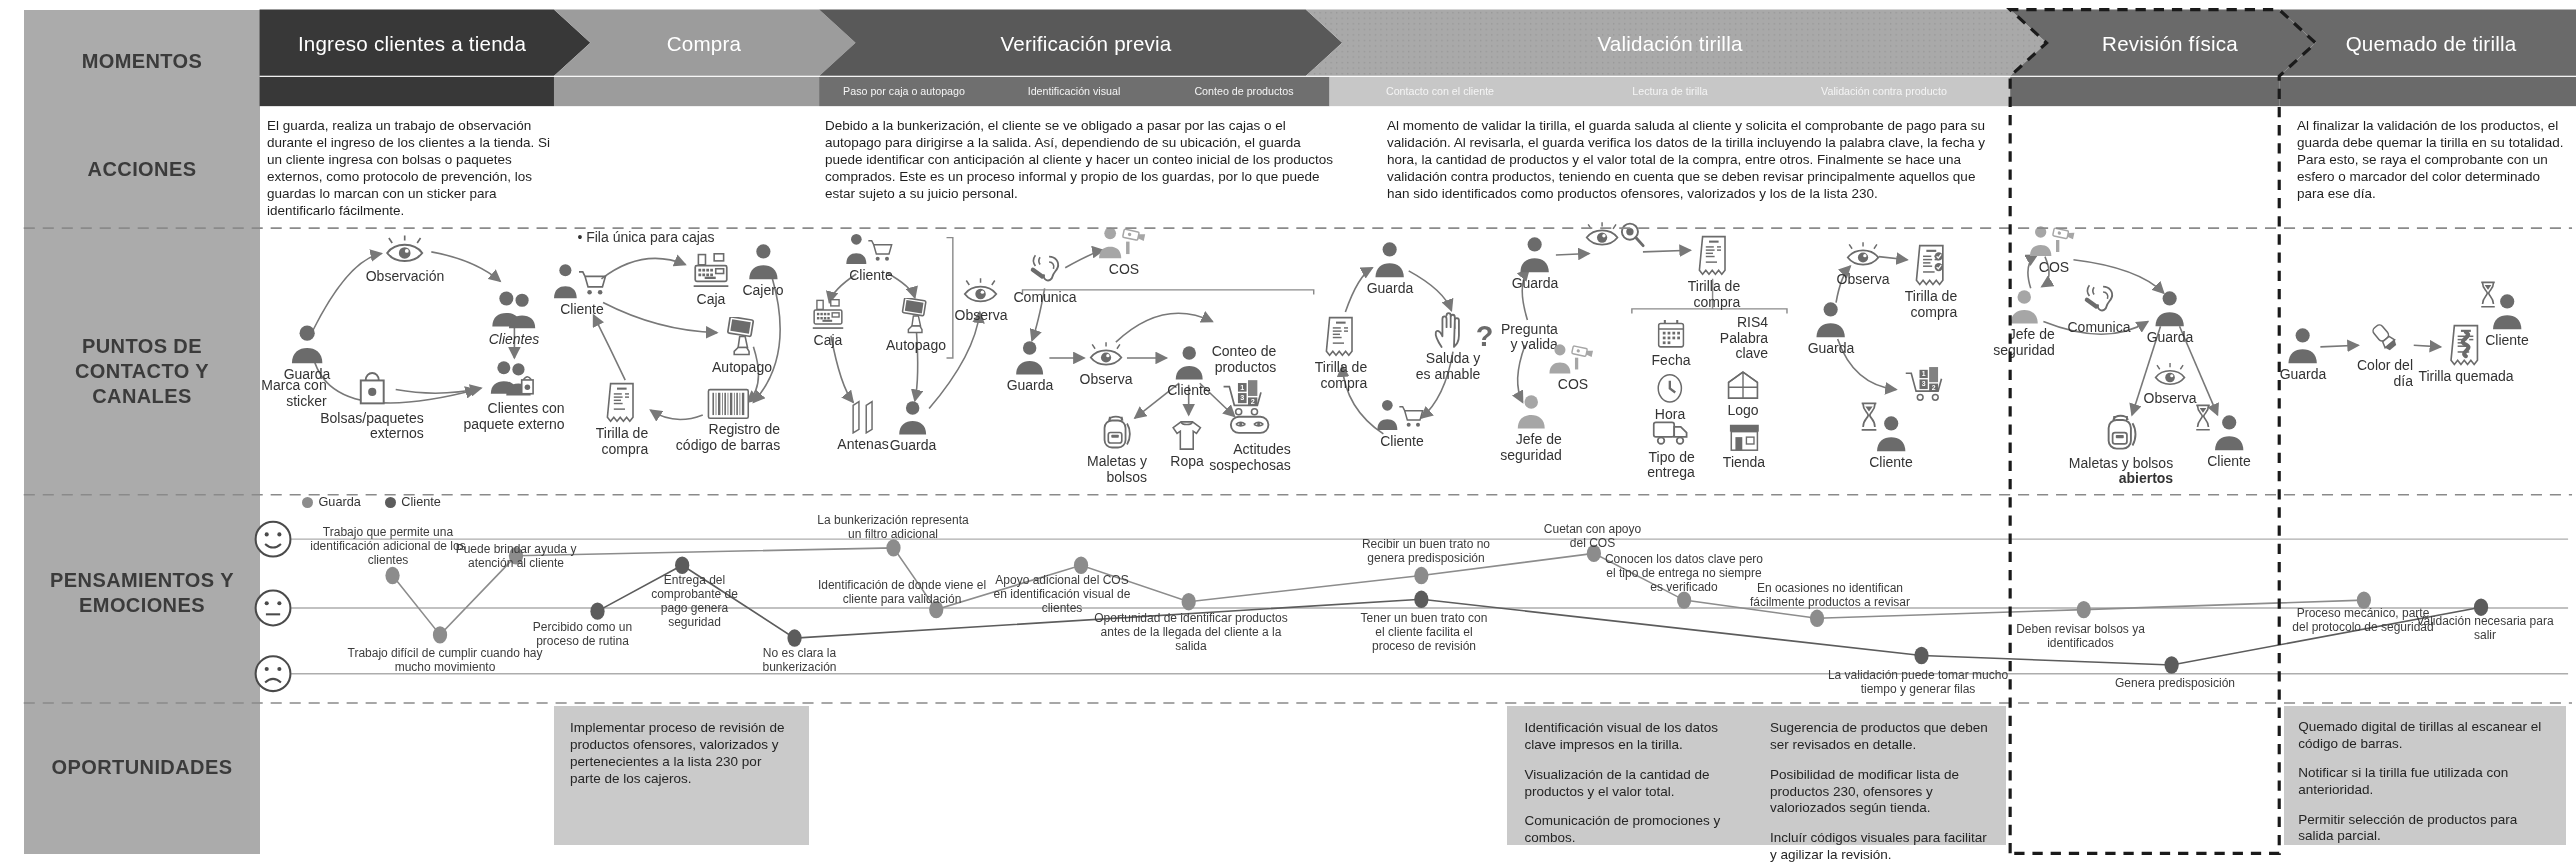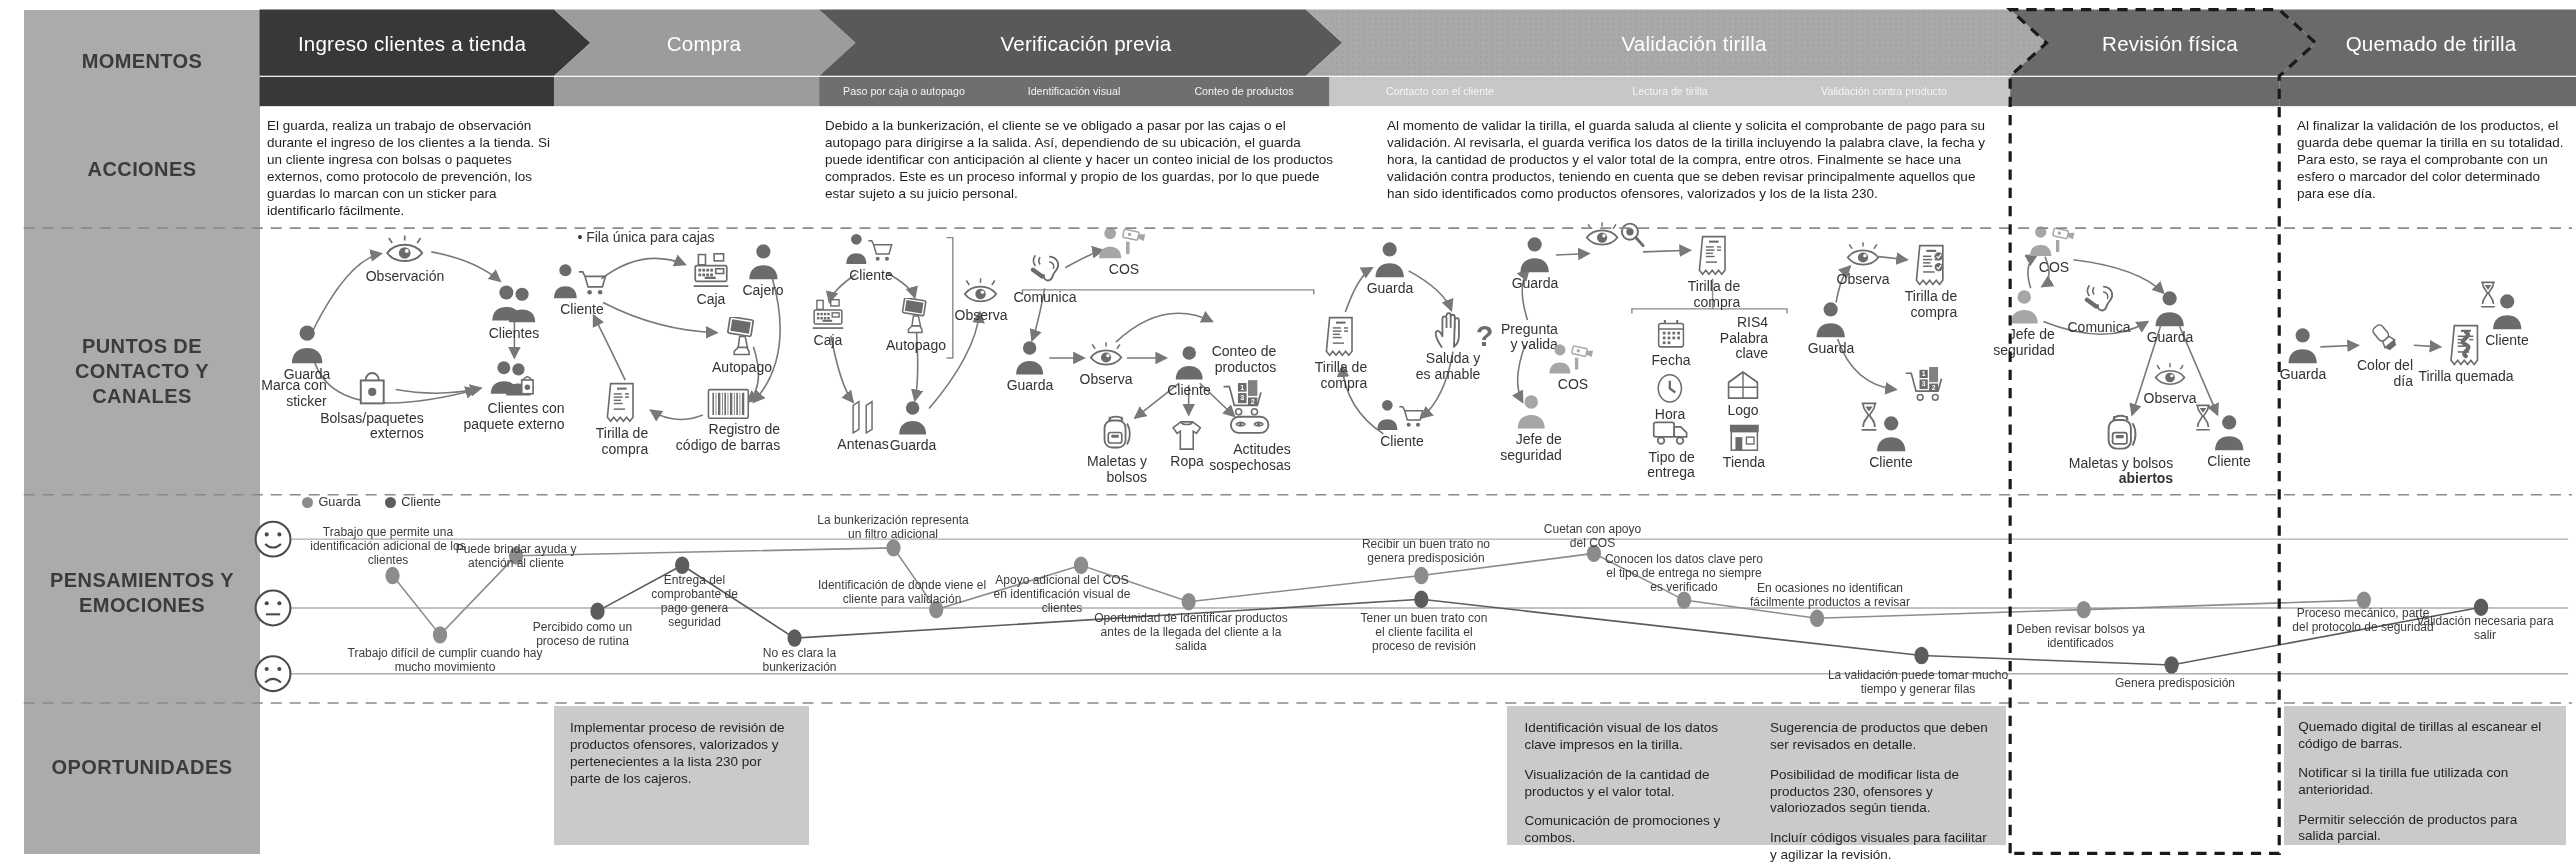--- a/index.html
+++ b/index.html
@@ -62,21 +62,21 @@
     <polygon points="2540,12 2880,12 2926,54 2880,96 2540,96 2586,54" fill="#6a6a6a"></polygon>
     <rect x="2540" y="97" width="340" height="37" fill="#6a6a6a"></rect>
     <polygon points="2880,12 3255,12 3255,96 2880,96 2926,54" fill="#6a6a6a"></polygon>
     <rect x="2880" y="97" width="375" height="37" fill="#6a6a6a"></rect>
     <line x1="328" y1="96" x2="3255" y2="96" stroke="#ffffff" stroke-opacity="0.55" stroke-width="1.5"></line>
   </svg>
 
   <div class="moment-label" style="left:412px;top:44px;">Ingreso clientes a tienda</div>
   <div class="moment-label" style="left:704px;top:44px;">Compra</div>
   <div class="moment-label" style="left:1086px;top:44px;">Verificación previa</div>
-  <div class="moment-label" style="left:1670px;top:44px;margin-left:24px;">Validación tirilla</div>
+  <div class="moment-label" style="left:1670px;top:44px;">Validación tirilla</div>
   <div class="moment-label" style="left:2170px;top:44px;">Revisión física</div>
   <div class="moment-label" style="left:2431px;top:44px;">Quemado de tirilla</div>
   <div class="substep" style="left:904px;top:91px;">Paso por caja o autopago</div>
   <div class="substep" style="left:1074px;top:91px;">Identificación visual</div>
   <div class="substep" style="left:1244px;top:91px;">Conteo de productos</div>
   <div class="substep" style="left:1440px;top:91px;">Contacto con el cliente</div>
   <div class="substep" style="left:1670px;top:91px;">Lectura de tirilla</div>
   <div class="substep" style="left:1884px;top:91px;">Validación contra producto</div>
 
   <div class="action" style="left:267px;top:117px;width:286px;">El guarda, realiza un trabajo de observación durante el ingreso de los clientes a la tienda. Si un cliente ingresa con bolsas o paquetes externos, como protocolo de prevención, los guardas lo marcan con un sticker para identificarlo fácilmente.</div>
@@ -152,21 +152,21 @@
         <span class="ic" style="width:40px"><svg width="40" viewBox="0 0 48 40">
             <path d="M9 12 L5 6 M24 9 V3 M39 12 L43 6" stroke="#6b6b6b" stroke-width="2" fill="none"></path>
             <path d="M3 24 C13 11 35 11 45 24 C35 37 13 37 3 24 Z" fill="#fff" stroke="#6b6b6b" stroke-width="2.4"></path>
             <circle cx="24" cy="24" r="7" fill="#6b6b6b"></circle>
             <circle cx="26.5" cy="21.5" r="2.3" fill="#fff"></circle>
           </svg></span>
         <span class="tp-label">
           <div>Observación</div>
         </span>
       </div>
-      <div class="tp-node" style="left: 514px; top: 282px;">
+      <div class="tp-node" style="left: 514px; top: 288px; font-style: italic;">
         <span class="ic" style="width:49px"><svg width="49" viewBox="0 0 56 48">
             <circle cx="19" cy="12" r="8" fill="#6b6b6b"></circle>
             <path d="M3 44c0-11 7-15.5 16-15.5S35 33 35 44z" fill="#6b6b6b"></path>
             <circle cx="37" cy="14" r="7.5" fill="#6b6b6b"></circle>
             <path d="M22 46c0-10 6.6-14.5 15-14.5S52 36 52 46z" fill="#6b6b6b"></path>
           </svg></span>
         <span class="tp-label">
           <div>Clientes</div>
         </span>
       </div>

